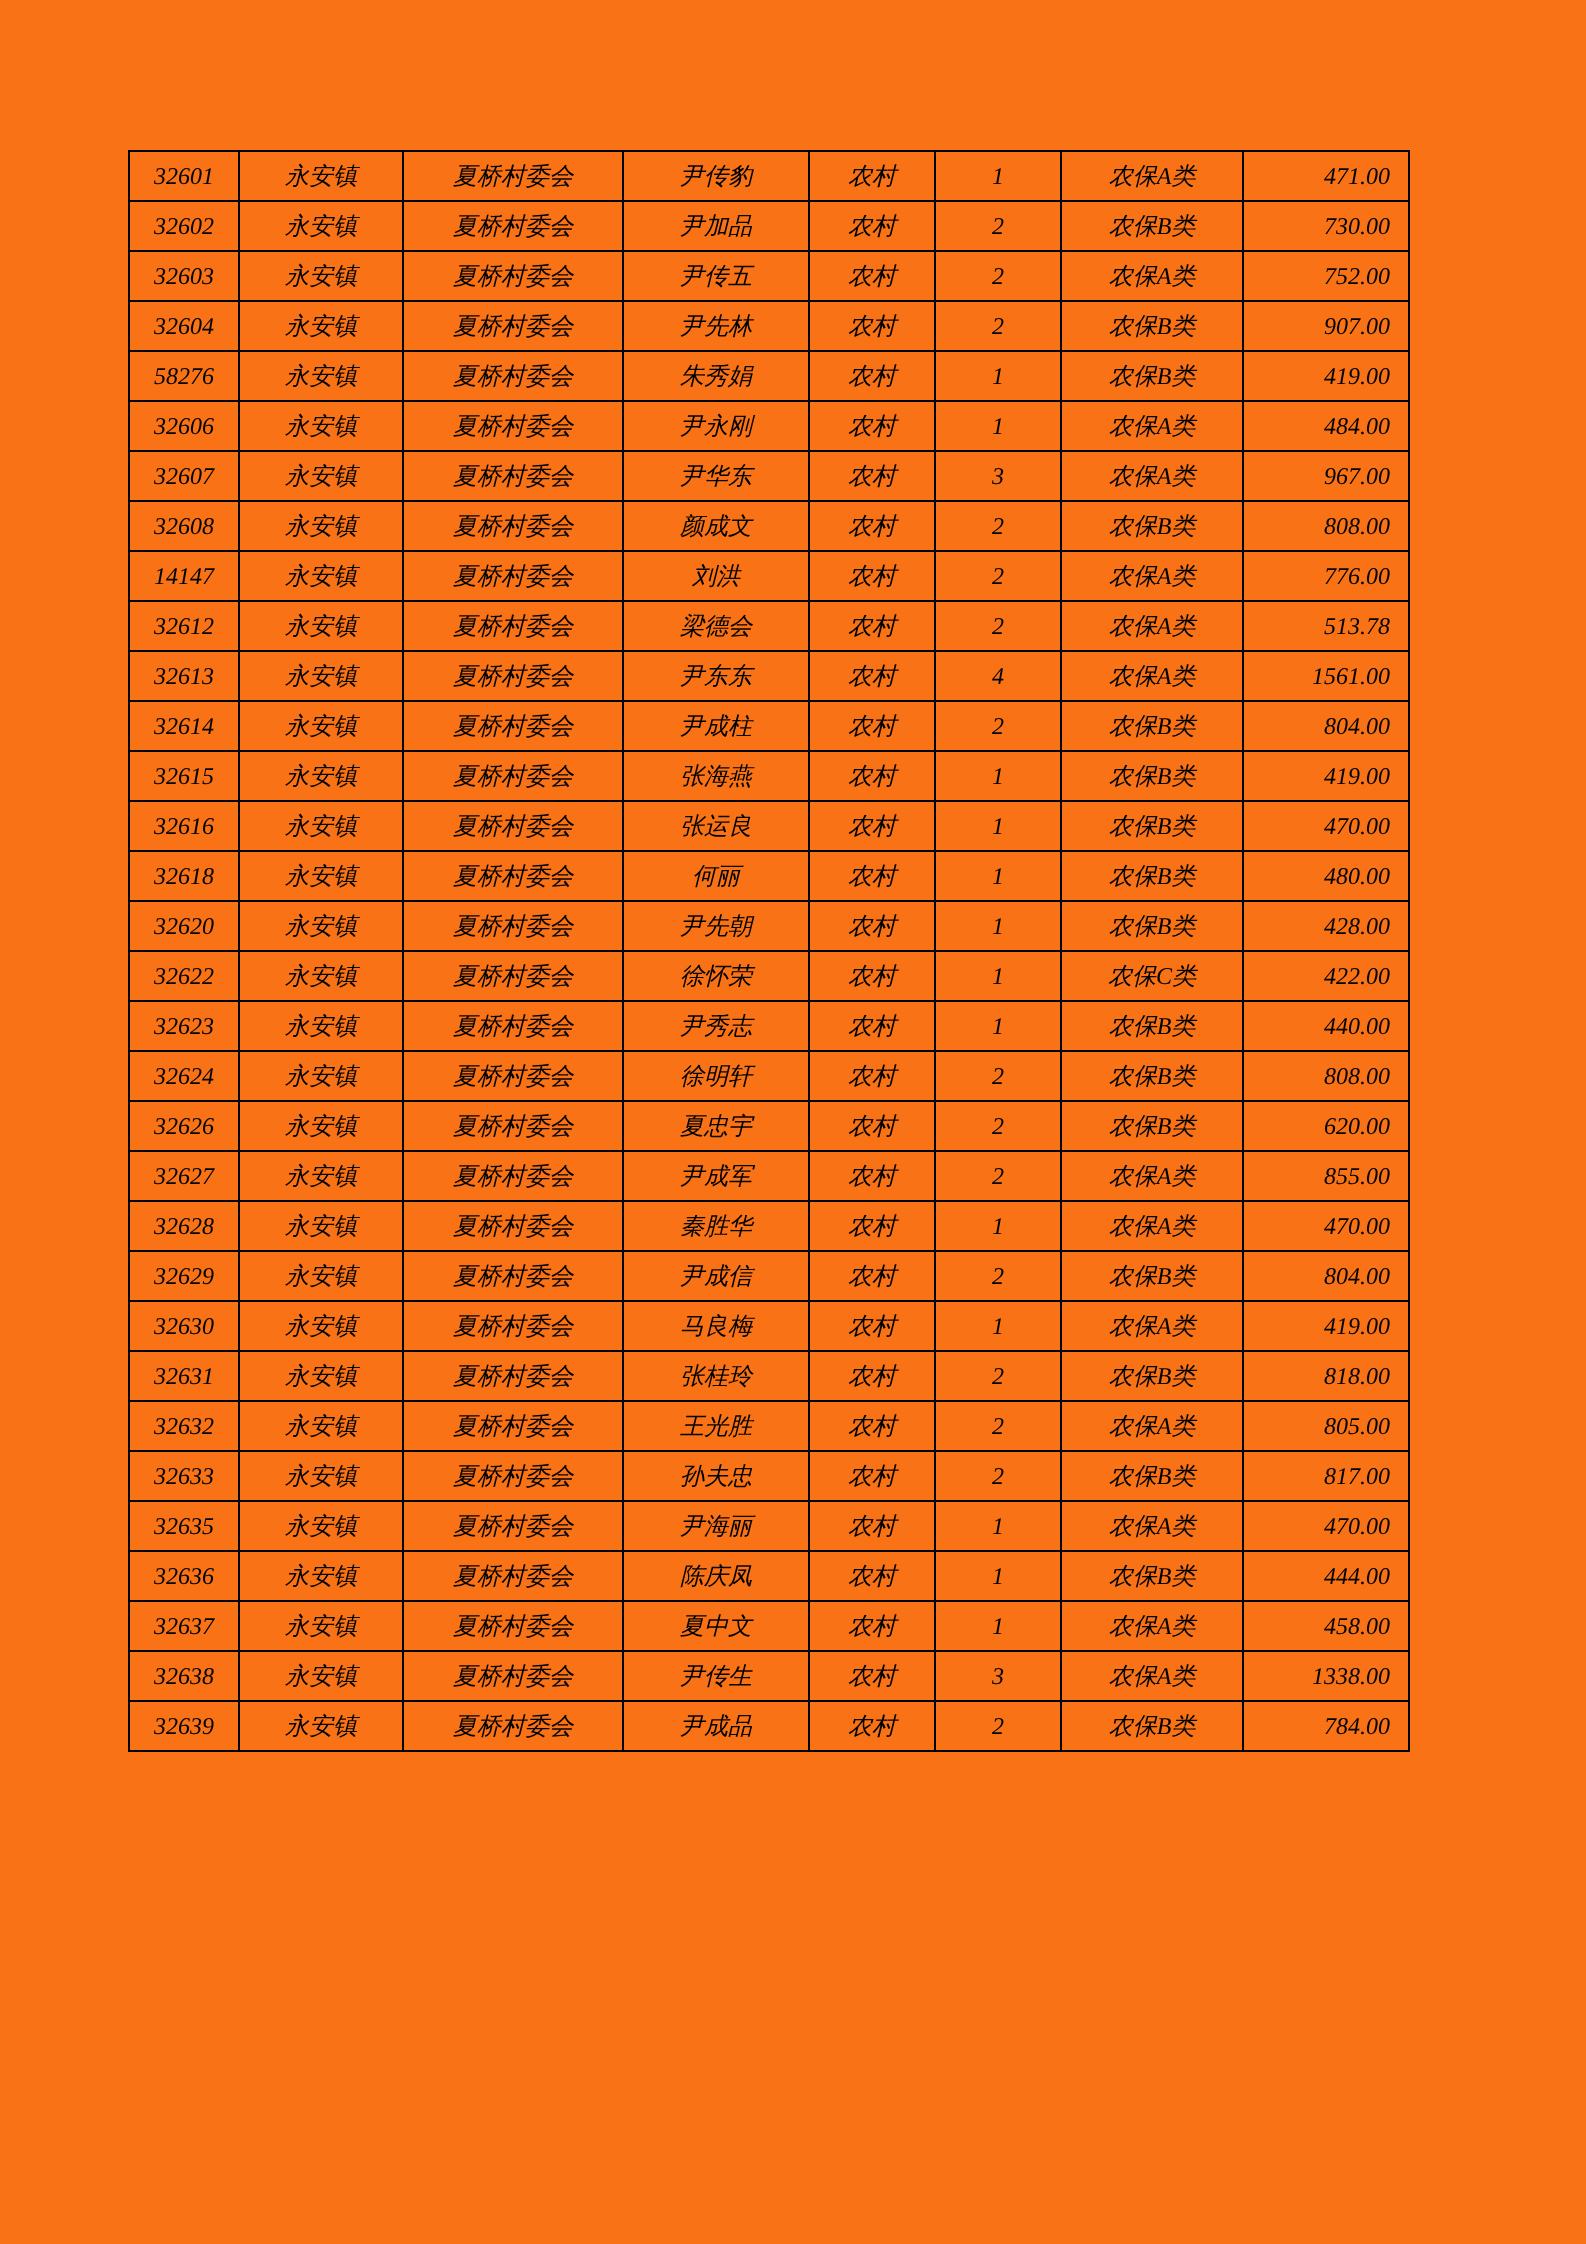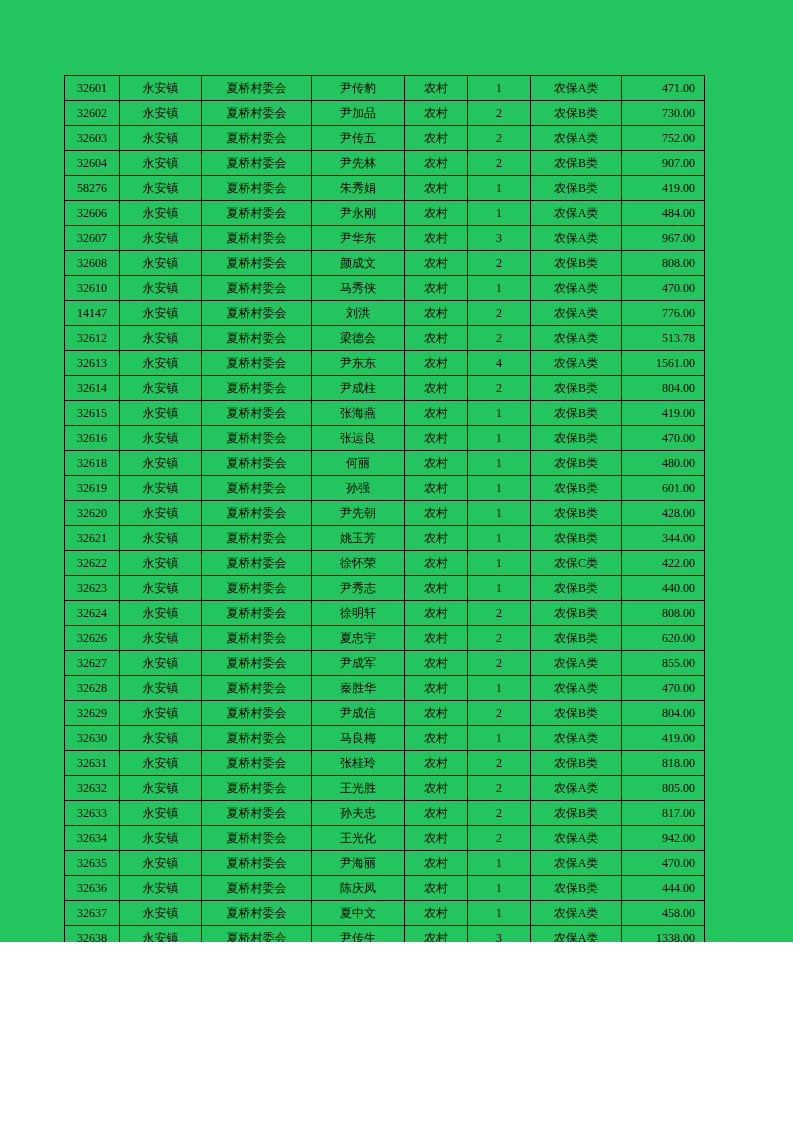--- a/index.html
+++ b/index.html
@@ -9,23 +9,24 @@
   }
   body {
     width: 793px;
     height: 1122px;
     font-family: "Liberation Serif", "DejaVu Serif", serif;
     color: #000;
   }
   .page {
     position: relative;
     width: 793px;
-    height: 942px;
-    background: #22c55e;
+    height: 1122px;
+    background: #f97316;
     overflow: hidden;
+    font-style: italic;
   }
   table.data-table {
     position: absolute;
     left: 64px;
     top: 75px;
     border-collapse: collapse;
     table-layout: fixed;
   }
   table.data-table td {
     border: 1px solid #000;
@@ -141,128 +142,98 @@
           <td class="col-id">32608</td>
           <td class="col-town">永安镇</td>
           <td class="col-village">夏桥村委会</td>
           <td class="col-name">颜成文</td>
           <td class="col-type">农村</td>
           <td class="col-count">2</td>
           <td class="col-category">农保B类</td>
           <td class="col-amount">808.00</td>
         </tr>
         <tr>
-          <td class="col-id">32610</td>
-          <td class="col-town">永安镇</td>
-          <td class="col-village">夏桥村委会</td>
-          <td class="col-name">马秀侠</td>
-          <td class="col-type">农村</td>
-          <td class="col-count">1</td>
-          <td class="col-category">农保A类</td>
+          <td class="col-id">14147</td>
+          <td class="col-town">永安镇</td>
+          <td class="col-village">夏桥村委会</td>
+          <td class="col-name">刘洪</td>
+          <td class="col-type">农村</td>
+          <td class="col-count">2</td>
+          <td class="col-category">农保A类</td>
+          <td class="col-amount">776.00</td>
+        </tr>
+        <tr>
+          <td class="col-id">32612</td>
+          <td class="col-town">永安镇</td>
+          <td class="col-village">夏桥村委会</td>
+          <td class="col-name">梁德会</td>
+          <td class="col-type">农村</td>
+          <td class="col-count">2</td>
+          <td class="col-category">农保A类</td>
+          <td class="col-amount">513.78</td>
+        </tr>
+        <tr>
+          <td class="col-id">32613</td>
+          <td class="col-town">永安镇</td>
+          <td class="col-village">夏桥村委会</td>
+          <td class="col-name">尹东东</td>
+          <td class="col-type">农村</td>
+          <td class="col-count">4</td>
+          <td class="col-category">农保A类</td>
+          <td class="col-amount">1561.00</td>
+        </tr>
+        <tr>
+          <td class="col-id">32614</td>
+          <td class="col-town">永安镇</td>
+          <td class="col-village">夏桥村委会</td>
+          <td class="col-name">尹成柱</td>
+          <td class="col-type">农村</td>
+          <td class="col-count">2</td>
+          <td class="col-category">农保B类</td>
+          <td class="col-amount">804.00</td>
+        </tr>
+        <tr>
+          <td class="col-id">32615</td>
+          <td class="col-town">永安镇</td>
+          <td class="col-village">夏桥村委会</td>
+          <td class="col-name">张海燕</td>
+          <td class="col-type">农村</td>
+          <td class="col-count">1</td>
+          <td class="col-category">农保B类</td>
+          <td class="col-amount">419.00</td>
+        </tr>
+        <tr>
+          <td class="col-id">32616</td>
+          <td class="col-town">永安镇</td>
+          <td class="col-village">夏桥村委会</td>
+          <td class="col-name">张运良</td>
+          <td class="col-type">农村</td>
+          <td class="col-count">1</td>
+          <td class="col-category">农保B类</td>
           <td class="col-amount">470.00</td>
         </tr>
         <tr>
-          <td class="col-id">14147</td>
-          <td class="col-town">永安镇</td>
-          <td class="col-village">夏桥村委会</td>
-          <td class="col-name">刘洪</td>
-          <td class="col-type">农村</td>
-          <td class="col-count">2</td>
-          <td class="col-category">农保A类</td>
-          <td class="col-amount">776.00</td>
-        </tr>
-        <tr>
-          <td class="col-id">32612</td>
-          <td class="col-town">永安镇</td>
-          <td class="col-village">夏桥村委会</td>
-          <td class="col-name">梁德会</td>
-          <td class="col-type">农村</td>
-          <td class="col-count">2</td>
-          <td class="col-category">农保A类</td>
-          <td class="col-amount">513.78</td>
-        </tr>
-        <tr>
-          <td class="col-id">32613</td>
-          <td class="col-town">永安镇</td>
-          <td class="col-village">夏桥村委会</td>
-          <td class="col-name">尹东东</td>
-          <td class="col-type">农村</td>
-          <td class="col-count">4</td>
-          <td class="col-category">农保A类</td>
-          <td class="col-amount">1561.00</td>
-        </tr>
-        <tr>
-          <td class="col-id">32614</td>
-          <td class="col-town">永安镇</td>
-          <td class="col-village">夏桥村委会</td>
-          <td class="col-name">尹成柱</td>
-          <td class="col-type">农村</td>
-          <td class="col-count">2</td>
-          <td class="col-category">农保B类</td>
-          <td class="col-amount">804.00</td>
-        </tr>
-        <tr>
-          <td class="col-id">32615</td>
-          <td class="col-town">永安镇</td>
-          <td class="col-village">夏桥村委会</td>
-          <td class="col-name">张海燕</td>
-          <td class="col-type">农村</td>
-          <td class="col-count">1</td>
-          <td class="col-category">农保B类</td>
-          <td class="col-amount">419.00</td>
-        </tr>
-        <tr>
-          <td class="col-id">32616</td>
-          <td class="col-town">永安镇</td>
-          <td class="col-village">夏桥村委会</td>
-          <td class="col-name">张运良</td>
-          <td class="col-type">农村</td>
-          <td class="col-count">1</td>
-          <td class="col-category">农保B类</td>
-          <td class="col-amount">470.00</td>
-        </tr>
-        <tr>
           <td class="col-id">32618</td>
           <td class="col-town">永安镇</td>
           <td class="col-village">夏桥村委会</td>
           <td class="col-name">何丽</td>
           <td class="col-type">农村</td>
           <td class="col-count">1</td>
           <td class="col-category">农保B类</td>
           <td class="col-amount">480.00</td>
         </tr>
         <tr>
-          <td class="col-id">32619</td>
-          <td class="col-town">永安镇</td>
-          <td class="col-village">夏桥村委会</td>
-          <td class="col-name">孙强</td>
-          <td class="col-type">农村</td>
-          <td class="col-count">1</td>
-          <td class="col-category">农保B类</td>
-          <td class="col-amount">601.00</td>
-        </tr>
-        <tr>
           <td class="col-id">32620</td>
           <td class="col-town">永安镇</td>
           <td class="col-village">夏桥村委会</td>
           <td class="col-name">尹先朝</td>
           <td class="col-type">农村</td>
           <td class="col-count">1</td>
           <td class="col-category">农保B类</td>
           <td class="col-amount">428.00</td>
-        </tr>
-        <tr>
-          <td class="col-id">32621</td>
-          <td class="col-town">永安镇</td>
-          <td class="col-village">夏桥村委会</td>
-          <td class="col-name">姚玉芳</td>
-          <td class="col-type">农村</td>
-          <td class="col-count">1</td>
-          <td class="col-category">农保B类</td>
-          <td class="col-amount">344.00</td>
         </tr>
         <tr>
           <td class="col-id">32622</td>
           <td class="col-town">永安镇</td>
           <td class="col-village">夏桥村委会</td>
           <td class="col-name">徐怀荣</td>
           <td class="col-type">农村</td>
           <td class="col-count">1</td>
           <td class="col-category">农保C类</td>
           <td class="col-amount">422.00</td>
@@ -359,30 +330,20 @@
         </tr>
         <tr>
           <td class="col-id">32633</td>
           <td class="col-town">永安镇</td>
           <td class="col-village">夏桥村委会</td>
           <td class="col-name">孙夫忠</td>
           <td class="col-type">农村</td>
           <td class="col-count">2</td>
           <td class="col-category">农保B类</td>
           <td class="col-amount">817.00</td>
-        </tr>
-        <tr>
-          <td class="col-id">32634</td>
-          <td class="col-town">永安镇</td>
-          <td class="col-village">夏桥村委会</td>
-          <td class="col-name">王光化</td>
-          <td class="col-type">农村</td>
-          <td class="col-count">2</td>
-          <td class="col-category">农保A类</td>
-          <td class="col-amount">942.00</td>
         </tr>
         <tr>
           <td class="col-id">32635</td>
           <td class="col-town">永安镇</td>
           <td class="col-village">夏桥村委会</td>
           <td class="col-name">尹海丽</td>
           <td class="col-type">农村</td>
           <td class="col-count">1</td>
           <td class="col-category">农保A类</td>
           <td class="col-amount">470.00</td>

